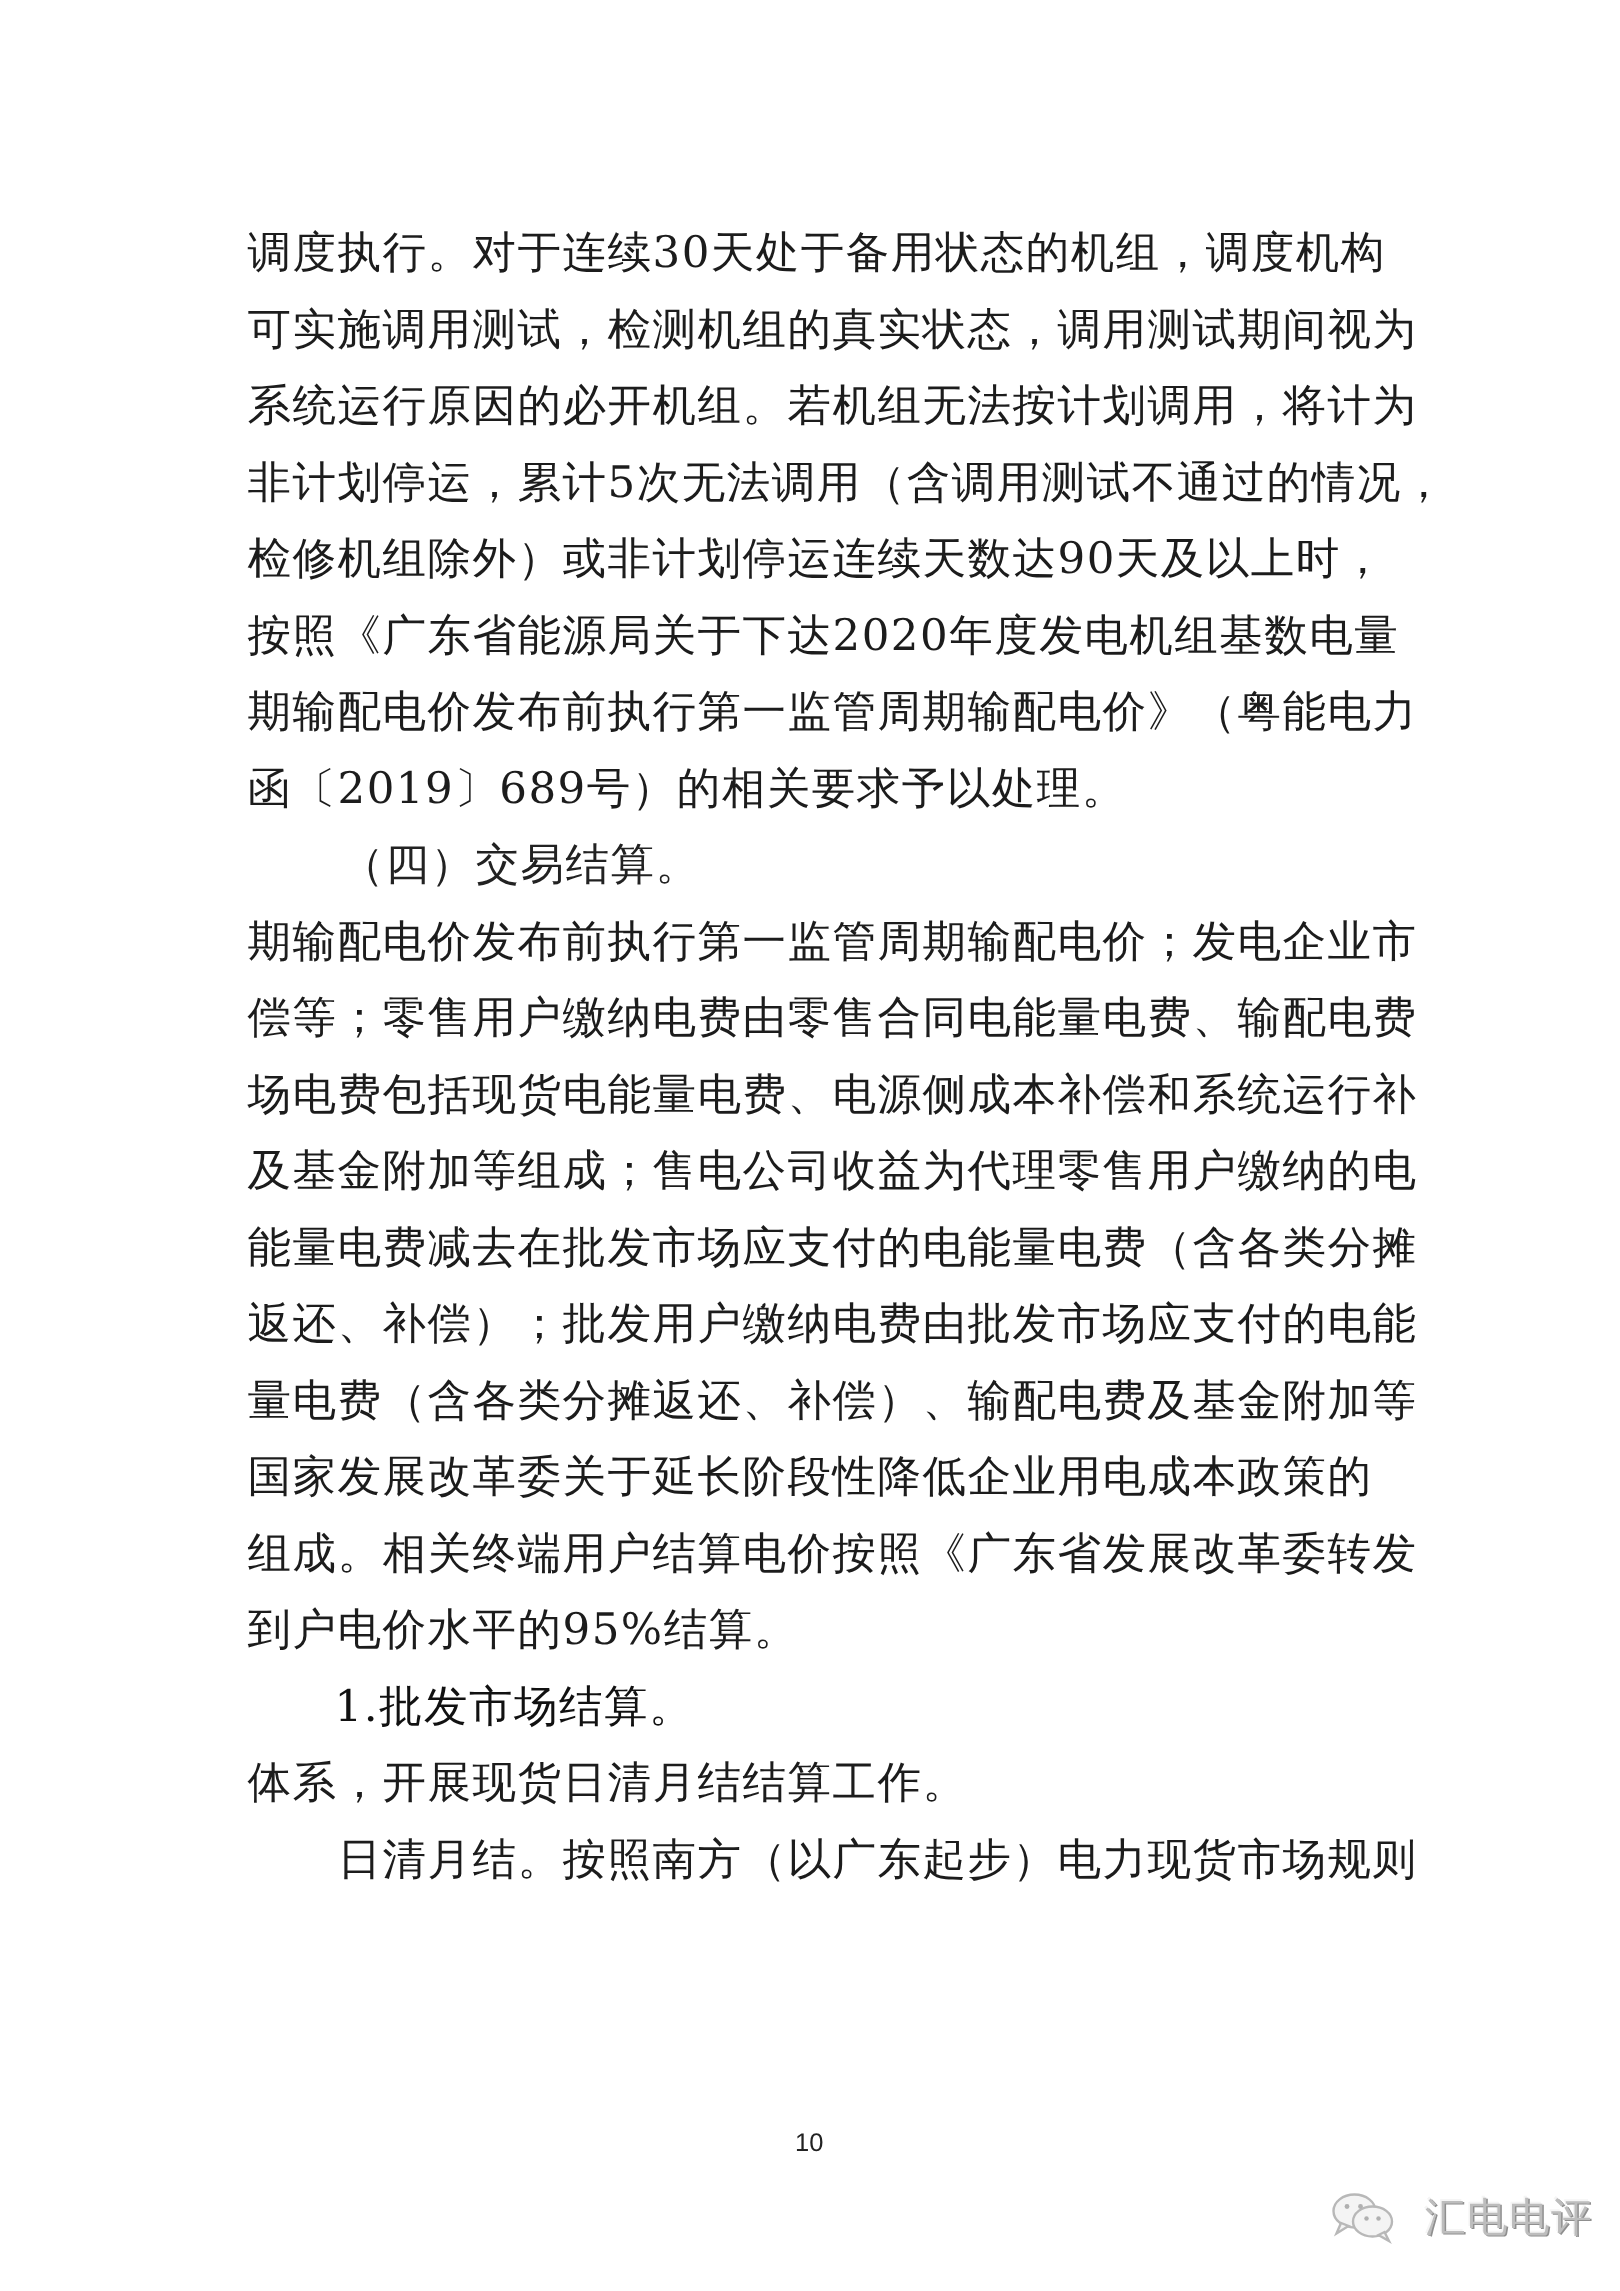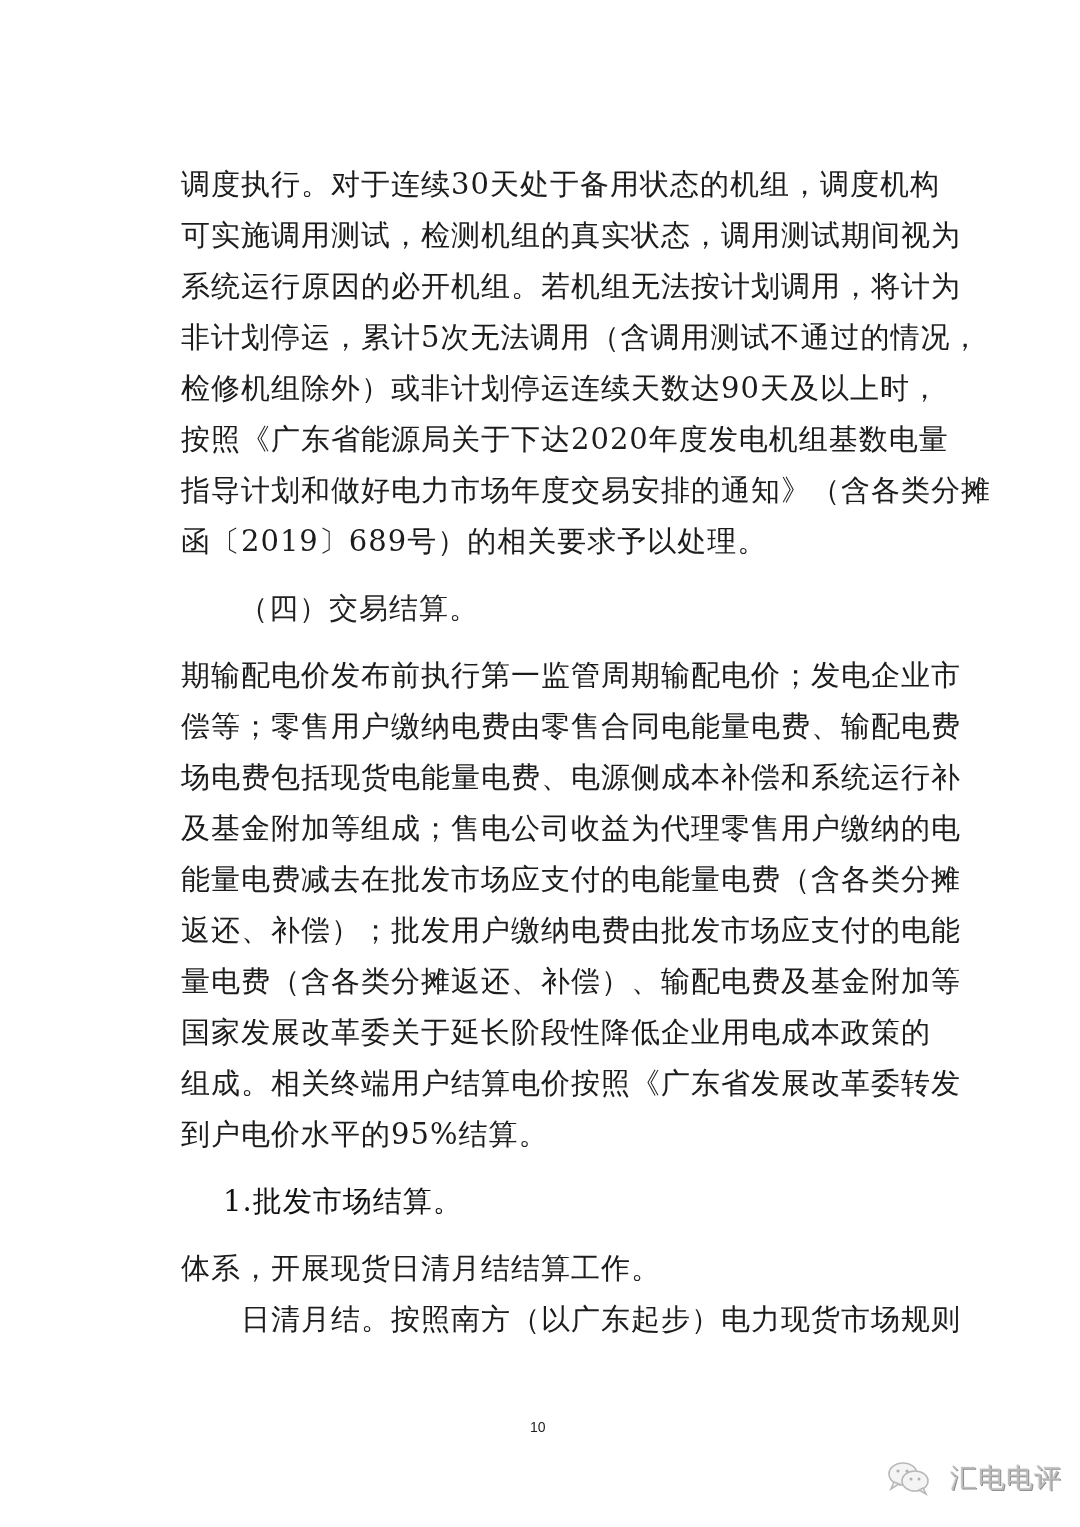--- a/index.html
+++ b/index.html
@@ -15,30 +15,30 @@
       font-family: "DejaVu Serif", "Liberation Serif", serif;
       color: #1c1c1c;
     }
     .page-body {
       position: absolute;
       left: 165px;
       top: 143px;
       width: 750px;
     }
     .para {
-      margin: 16px;
+      margin: 0;
       font-size: 29px;
       line-height: 51px;
       letter-spacing: 1px;
       text-align: justify;
       text-align-last: left;
       word-break: break-all;
     }
     .heading-kai {
-      margin: 12px;
+      margin: 0;
       font-size: 29px;
       line-height: 51px;
       letter-spacing: 1px;
       padding-left: 62px;
       color: #222;
     }
     .heading-bold {
       margin: 0;
       font-size: 29px;
       line-height: 51px;
@@ -49,21 +49,21 @@
     }
     .line {
       display: block;
       white-space: nowrap;
     }
     .page-number {
       position: absolute;
       left: 530px;
       top: 1419px;
       font-family: "Liberation Sans", "DejaVu Sans", sans-serif;
-      font-size: 14px;
+      font-size: 17px;
       color: #222;
     }
     .watermark {
       position: absolute;
       left: 886px;
       top: 1460px;
       display: flex;
       align-items: center;
       gap: 18px;
       justify-content: flex-end;
@@ -86,21 +86,21 @@
 
 <div class="page-body">
 
   <p class="para">
     <span class="line">调度执行。对于连续30天处于备用状态的机组，调度机构</span>
     <span class="line">可实施调用测试，检测机组的真实状态，调用测试期间视为</span>
     <span class="line">系统运行原因的必开机组。若机组无法按计划调用，将计为</span>
     <span class="line">非计划停运，累计5次无法调用（含调用测试不通过的情况，</span>
     <span class="line">检修机组除外）或非计划停运连续天数达90天及以上时，</span>
     <span class="line">按照《广东省能源局关于下达2020年度发电机组基数电量</span>
-    <span class="line">指导计划和做好电力市场年度交易安排的通知》（含各类分摊</span>
+    <span class="line">期输配电价发布前执行第一监管周期输配电价》（粤能电力</span>
     <span class="line">函〔2019〕689号）的相关要求予以处理。</span>
   </p>
 
   <p class="heading-kai">（四）交易结算。</p>
 
   <p class="para">
     <span class="line">期输配电价发布前执行第一监管周期输配电价；发电企业市</span>
     <span class="line">偿等；零售用户缴纳电费由零售合同电能量电费、输配电费</span>
     <span class="line">场电费包括现货电能量电费、电源侧成本补偿和系统运行补</span>
     <span class="line">及基金附加等组成；售电公司收益为代理零售用户缴纳的电</span>

